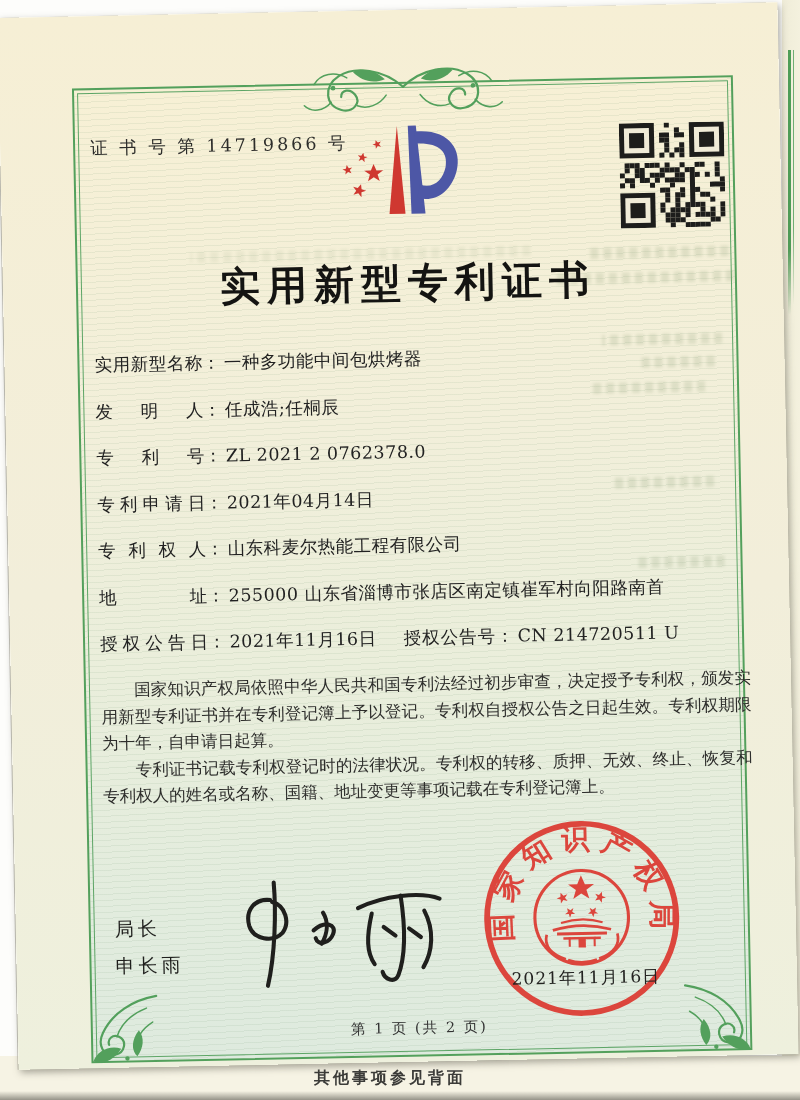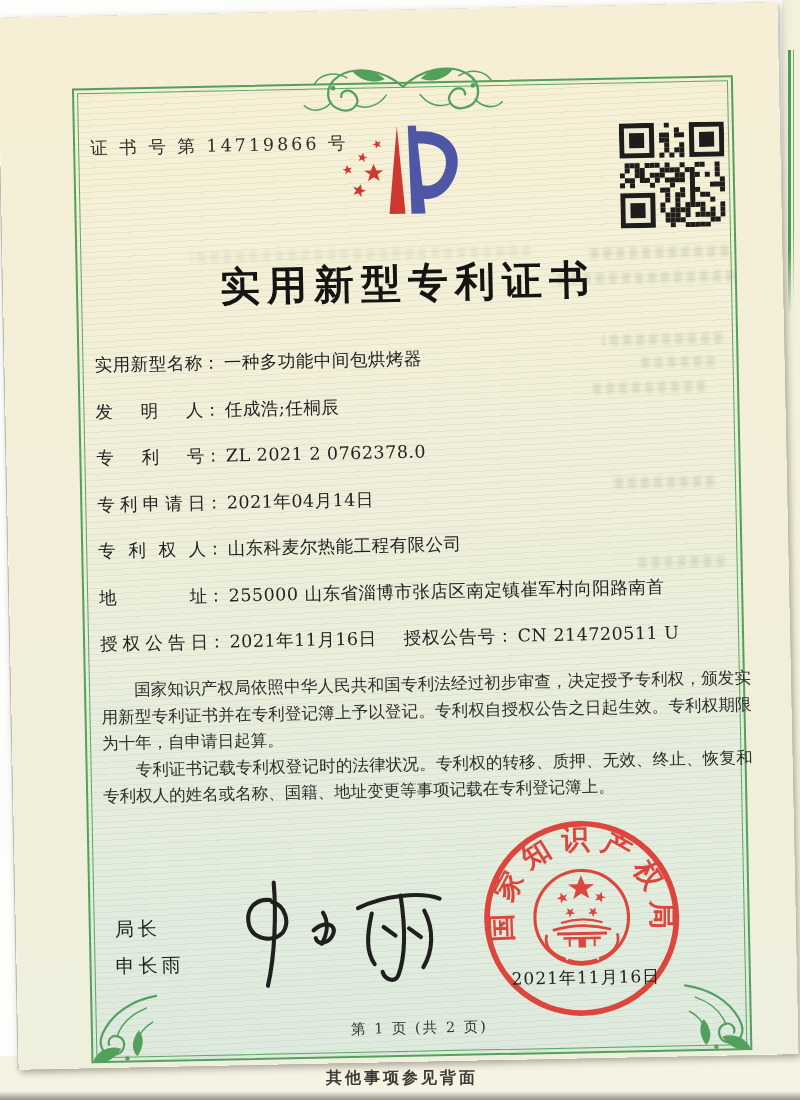--- a/index.html
+++ b/index.html
@@ -8,21 +8,21 @@
 
   
   .back-right{position:absolute;right:0;top:0;width:18px;height:100%;
     background:linear-gradient(90deg,#efecd8,#f4f1de);}
   .back-right .gline{position:absolute;left:6px;top:50px;width:3px;height:265px;
     background:linear-gradient(180deg,#4f9e58 0 75%,rgba(79,158,88,0));}
   .back-right .gline2{position:absolute;left:11px;top:50px;width:1px;height:255px;
     background:linear-gradient(180deg,#6fae74 0 70%,rgba(79,158,88,0));}
   .back-bottom{position:absolute;left:0;top:1056px;width:100%;height:44px;
     background:#f6f3e4;}
-  .back-note{position:absolute;left:12px;top:12px;width:780px;text-align:center;
+  .back-note{position:absolute;left:0;top:12px;width:780px;text-align:center;
     font-size:16px;letter-spacing:3px;color:#3b3b38;font-weight:bold;}
   .scan-shadow-bottom{position:absolute;left:0;bottom:0;width:100%;height:9px;
     background:linear-gradient(180deg,rgba(70,70,62,0),rgba(70,70,62,.55));}
 
   
   .page{position:absolute;left:8px;top:10px;width:780px;height:1052px;
     background:linear-gradient(180deg,#f6efd5,#f2eeda 55%,#eef0dd);
     transform:rotate(-1.15deg);transform-origin:50% 50%;
     box-shadow:2px 3px 7px rgba(90,88,75,.5), -1px 0 0 rgba(160,158,145,.6);}
 

